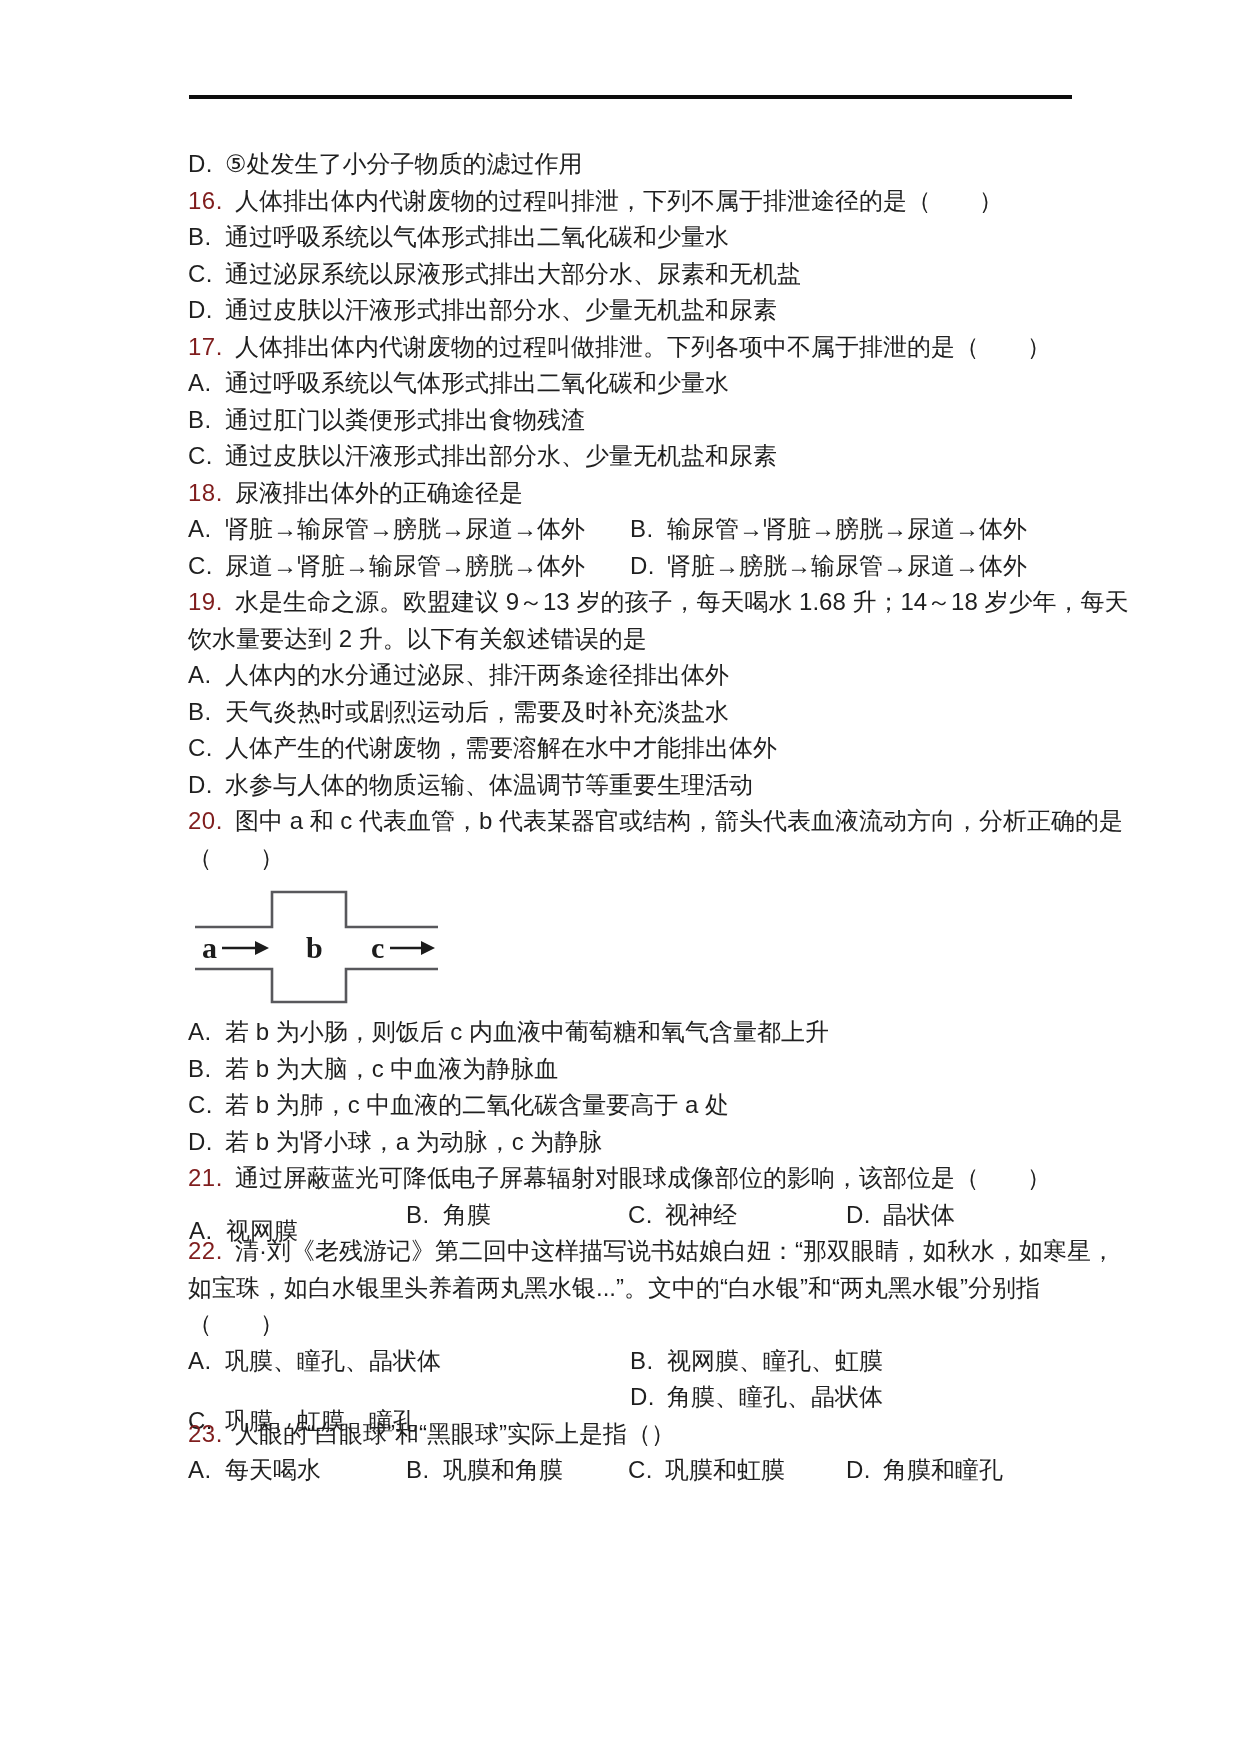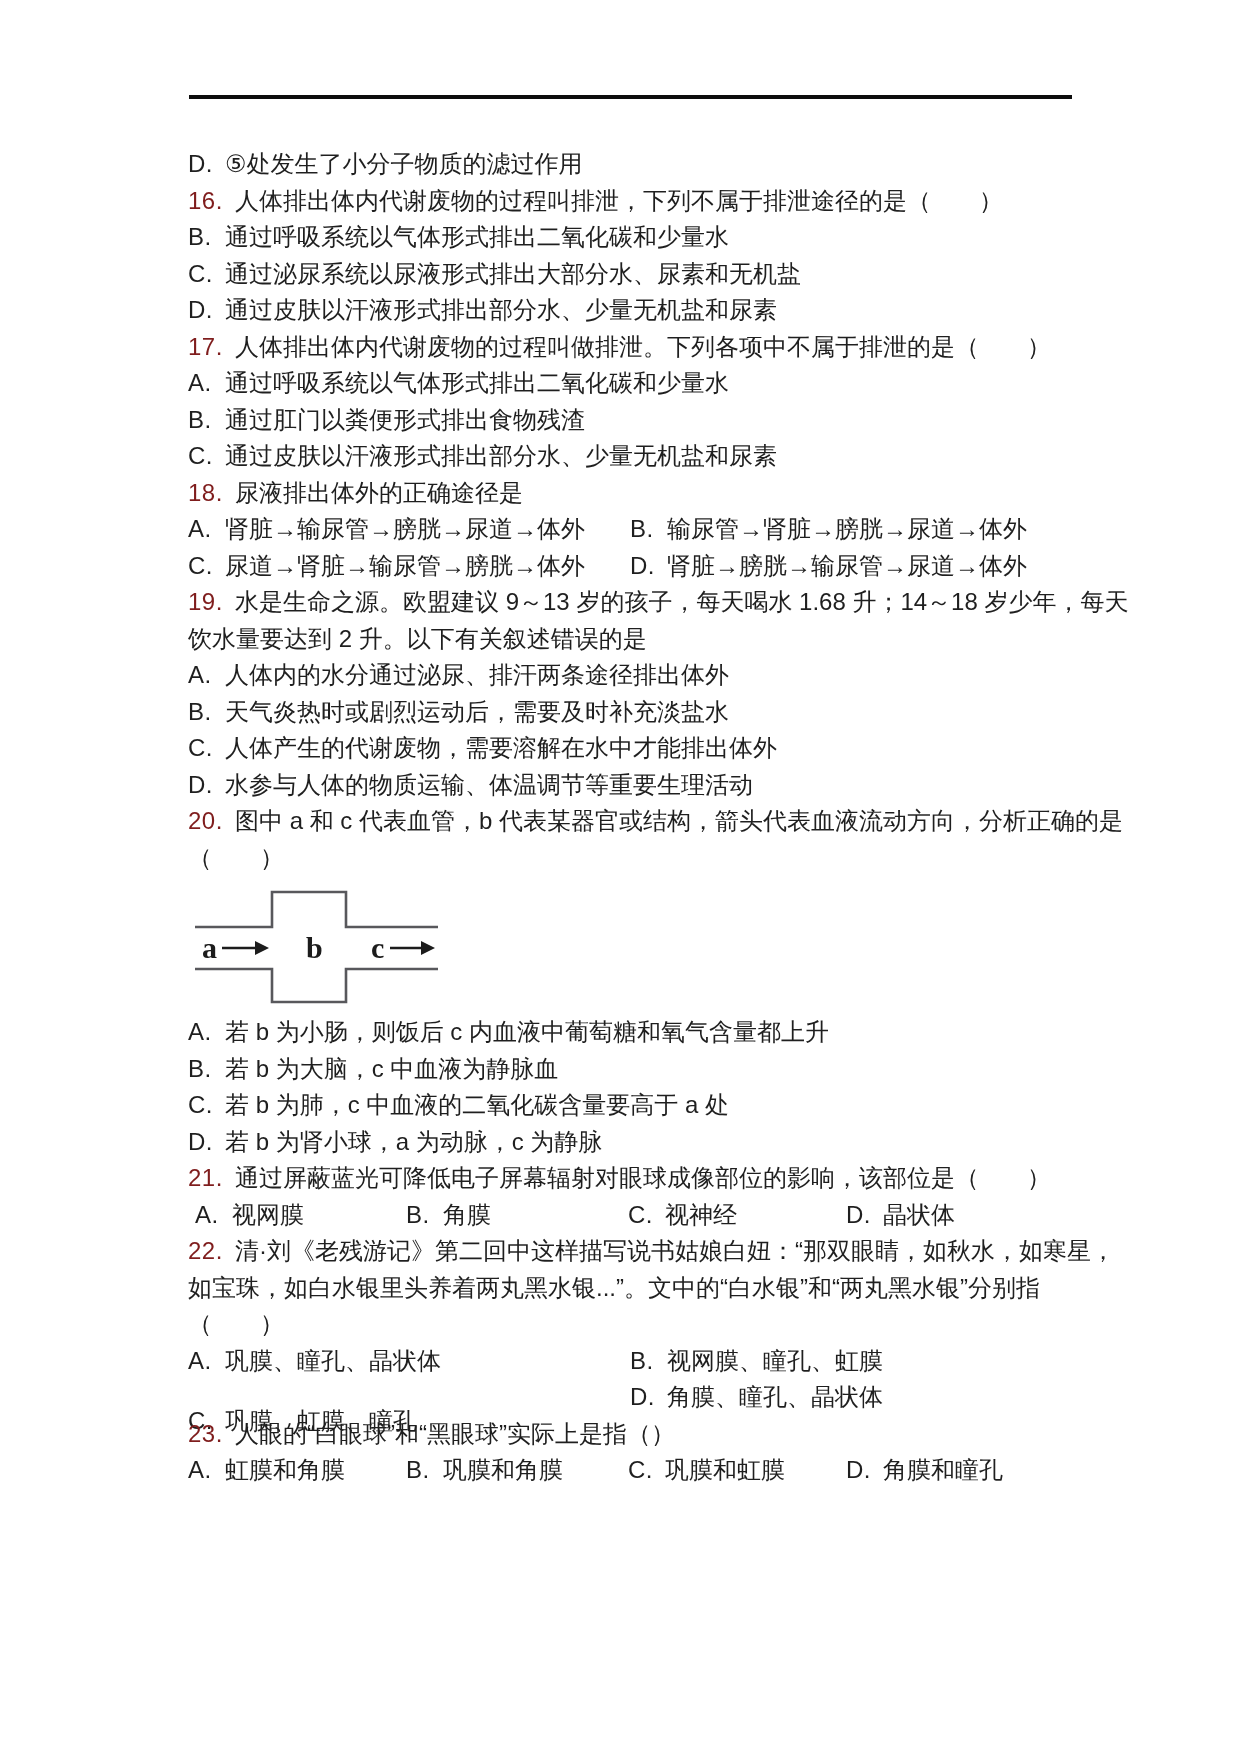--- a/index.html
+++ b/index.html
@@ -104,37 +104,37 @@
         <line class="fig-arrow" x1="196" y1="58" x2="229" y2="58"></line>
         <polygon class="fig-head" points="227,51 241,58 227,65"></polygon>
       </svg>
     </div>
       <div class="line"><span class="label opt-label">A.</span><span>若 b 为小肠，则饭后 c 内血液中葡萄糖和氧气含量都上升</span></div>
       <div class="line"><span class="label opt-label">B.</span><span>若 b 为大脑，c 中血液为静脉血</span></div>
       <div class="line"><span class="label opt-label">C.</span><span>若 b 为肺，c 中血液的二氧化碳含量要高于 a 处</span></div>
       <div class="line"><span class="label opt-label">D.</span><span>若 b 为肾小球，a 为动脉，c 为静脉</span></div>
       <div class="line"><span class="label q-num">21.</span><span>通过屏蔽蓝光可降低电子屏幕辐射对眼球成像部位的影响，该部位是（　　）</span></div>
       <div class="line">
-        <span class="col" style="left: 7px;"><span class="label opt-label">A.</span><span>视网膜</span></span>
+        <span class="col" style="left: 1px; margin-top: 16px;"><span class="label opt-label">A.</span><span>视网膜</span></span>
         <span class="col" style="left: 218px;"><span class="label opt-label">B.</span><span>角膜</span></span>
         <span class="col" style="left: 440px;"><span class="label opt-label">C.</span><span>视神经</span></span>
         <span class="col" style="left: 658px;"><span class="label opt-label">D.</span><span>晶状体</span></span>
       </div>
       <div class="line"><span class="label q-num">22.</span><span>清·刘《老残游记》第二回中这样描写说书姑娘白妞：“那双眼睛，如秋水，如寒星，</span></div>
       <div class="line">如宝珠，如白水银里头养着两丸黑水银...”。文中的“白水银”和“两丸黑水银”分别指</div>
       <div class="line">（　　）</div>
       <div class="line">
         <span class="col" style="left: 0px;"><span class="label opt-label">A.</span><span>巩膜、瞳孔、晶状体</span></span>
         <span class="col" style="left: 442px;"><span class="label opt-label">B.</span><span>视网膜、瞳孔、虹膜</span></span>
       </div>
       <div class="line">
         <span class="col" style="left: 0px; margin-top: 24px;"><span class="label opt-label">C.</span><span>巩膜、虹膜、瞳孔</span></span>
         <span class="col" style="left: 442px;"><span class="label opt-label">D.</span><span>角膜、瞳孔、晶状体</span></span>
       </div>
       <div class="line"><span class="label q-num">23.</span><span>人眼的“白眼球”和“黑眼球”实际上是指（）</span></div>
       <div class="line">
-        <span class="col" style="left: 0px;"><span class="label opt-label">A.</span><span>虹膜和角膜</span></span>
+        <span class="col" style="left: 0px;"><span class="label opt-label">A.</span><span>每天喝水</span></span>
         <span class="col" style="left: 218px;"><span class="label opt-label">B.</span><span>巩膜和角膜</span></span>
         <span class="col" style="left: 440px;"><span class="label opt-label">C.</span><span>巩膜和虹膜</span></span>
         <span class="col" style="left: 658px;"><span class="label opt-label">D.</span><span>角膜和瞳孔</span></span>
       </div>
     </div>
 </div>
 
 </body></html>

